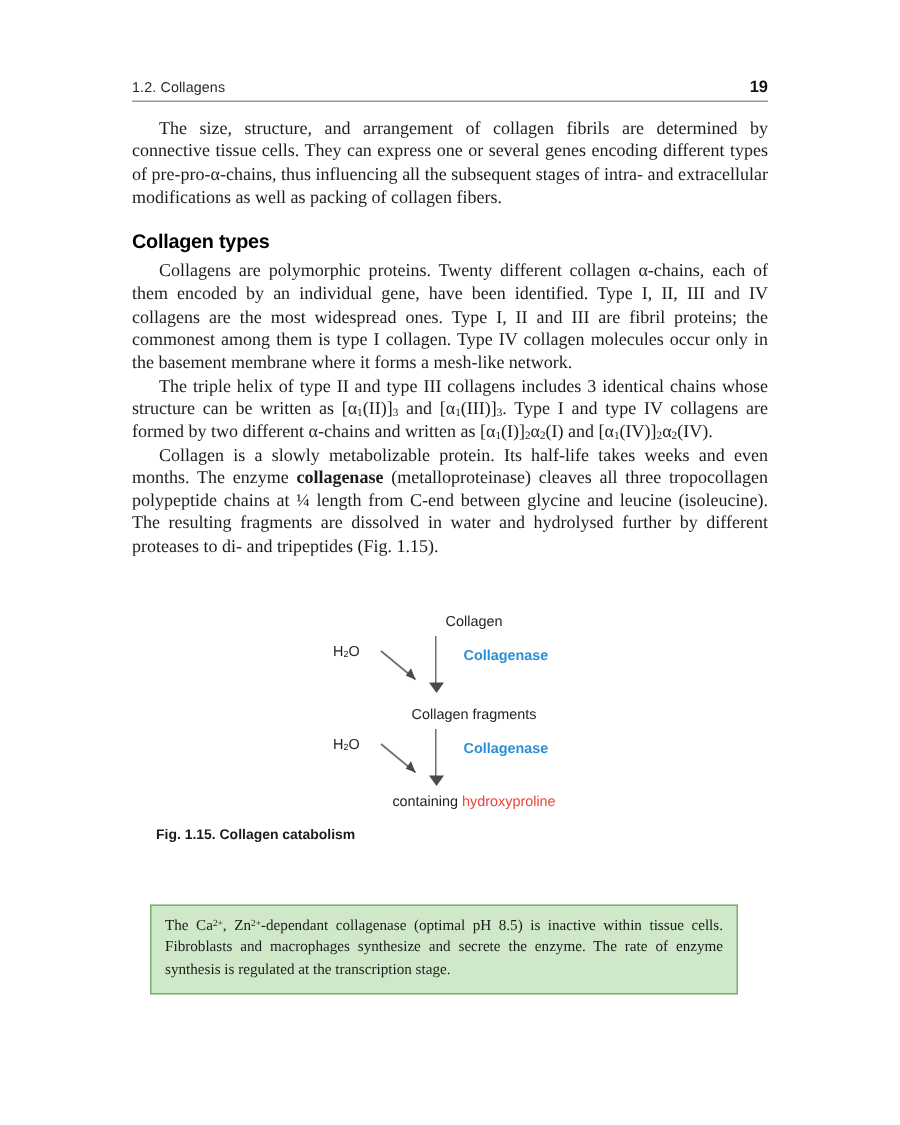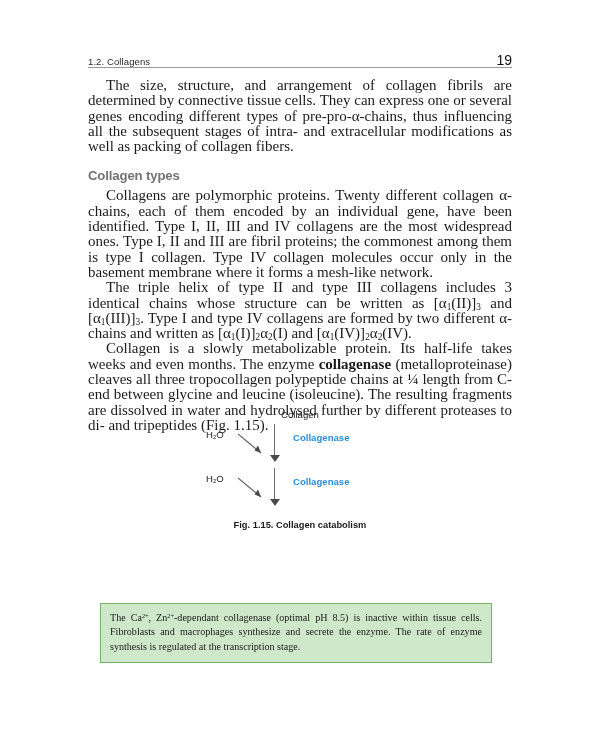--- a/index.html
+++ b/index.html
@@ -27,71 +27,71 @@
     align-items: baseline;
     justify-content: space-between;
     font-family: "Liberation Sans", "DejaVu Sans", sans-serif;
   }
   #header .chap {
     font-size: 9.5px;
     letter-spacing: .1px;
     color: #2a2a2a;
   }
   #header .folio {
-    font-size: 14px;
-    font-weight: normal;
+    font-size: 11px;
+    font-weight: bold;
     color: #111111;
   }
   #header-rule {
     position: absolute;
     left: 88px;
     top: 67px;
     width: 424px;
     height: 1px;
     background: #9a9a9a;
   }
 
   
   #column {
     position: absolute;
     left: 88px;
     top: 78px;
     width: 424px;
   }
   p.body {
     margin: 0;
-    font-size: 15px;
+    font-size: 12px;
     line-height: 15.3px;
     text-align: justify;
     text-justify: inter-word;
     text-indent: 18px;
     color: #1b1b1b;
     hyphens: manual;
   }
   p.body + p.body { margin-top: 0; }
 
   h2.sec {
     margin: 14px 0 5px 0;
     font-family: "Liberation Sans", "DejaVu Sans", sans-serif;
     font-size: 13.2px;
     font-weight: bold;
     letter-spacing: -.15px;
-    color: #737373;
+    color: #000000;
   }
   h2.sec.tight { margin-top: 15px; }
 
   b.term { font-weight: bold; }
 
   sub  { font-size: .62em; vertical-align: -.22em; line-height: 0; }
   sup  { font-size: .62em; vertical-align: .42em;  line-height: 0; }
 
   
   #figure {
     position: absolute;
-    left: 88px;
+    left: 104px;
     top: 404px;
     width: 424px;
     font-family: "Liberation Sans", "DejaVu Sans", sans-serif;
   }
   .fig-row {
     position: relative;
     width: 424px;
     text-align: center;
   }
   .node {
@@ -138,21 +138,20 @@
     left: 205px;
     top: 10px;
     font-size: 9.6px;
     font-weight: bold;
     color: #2b8fd4;
     white-space: nowrap;
   }
 
   #fig-caption {
     margin-top: 10px;
-    text-align: center;
     font-size: 9.3px;
     font-weight: bold;
     color: #1b1b1b;
     font-family: "Liberation Sans", "DejaVu Sans", sans-serif;
   }
 
   
   #callout {
     position: absolute;
     left: 100px;
@@ -208,35 +207,39 @@
       <span class="water">H<sub>2</sub>O</span>
       <span class="feeder">
         <svg width="34" height="26" viewBox="0 0 34 26">
           <path d="M2 2 L25 21" stroke="#6f6f6f" stroke-width="1.2" fill="none"></path>
           <path d="M25 21 L18.5 18.5 L22 13.5 Z" fill="#4a4a4a"></path>
         </svg>
       </span>
       <span class="enzyme">Collagenase</span>
     </div>
 
+    <div class="fig-row">
+      <span class="node">Collagen fragments</span>
+    </div>
 
     <div class="step">
       <div class="axis"></div>
       <div class="tip"></div>
       <span class="water">H<sub>2</sub>O</span>
       <span class="feeder">
         <svg width="34" height="26" viewBox="0 0 34 26">
           <path d="M2 2 L25 21" stroke="#6f6f6f" stroke-width="1.2" fill="none"></path>
           <path d="M25 21 L18.5 18.5 L22 13.5 Z" fill="#4a4a4a"></path>
         </svg>
       </span>
       <span class="enzyme">Collagenase</span>
     </div>
 
     <div class="fig-row">
+      <div class="node"><span>containing </span><span class="hyp">hydroxyproline</span></div>
     </div>
 
     <div id="fig-caption">Fig. 1.15. Collagen catabolism</div>
   </div>
 
   <div id="callout">
     <p><span>The Ca</span><sup>2+</sup><span>, Zn</span><sup>2+</sup><span>-dependant collagenase (optimal pH 8.5) is inactive within tissue cells. Fibroblasts and macrophages synthesize and secrete the enzyme. The rate of enzyme synthesis is regulated at the transcription stage.</span></p>
   </div>
 
 </div>

